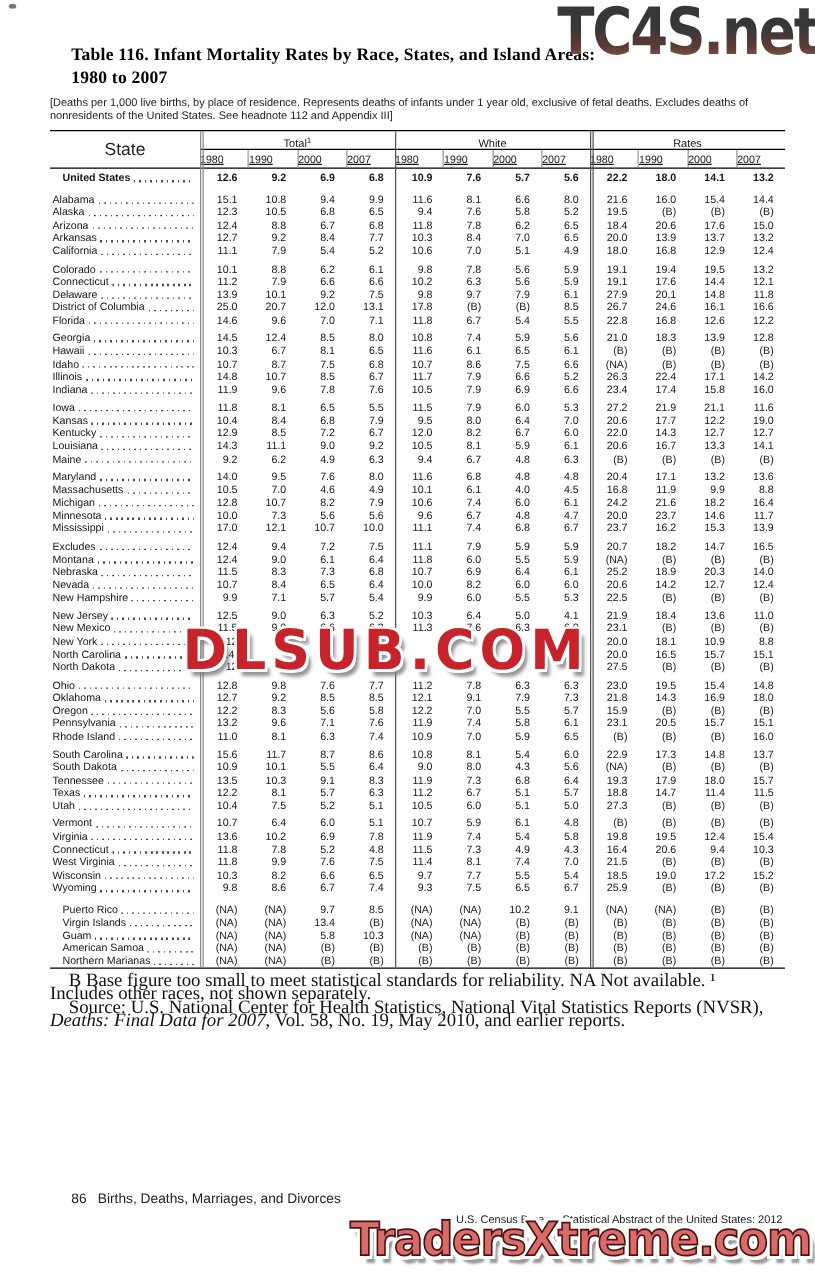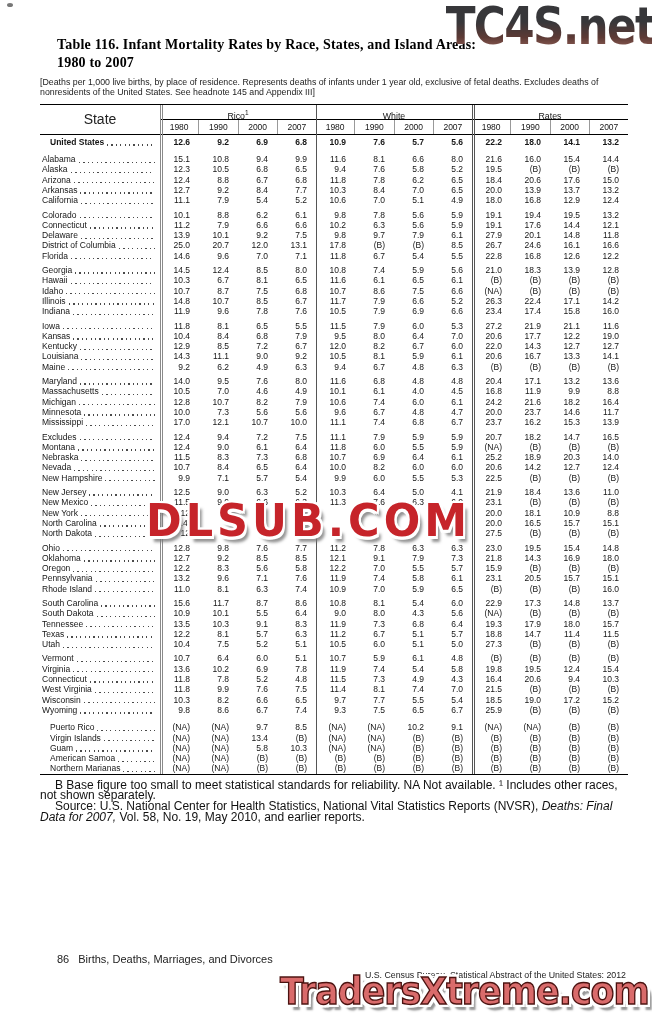--- a/index.html
+++ b/index.html
@@ -20,42 +20,42 @@
   
   .tbl{position:relative;margin-top:6px;border-top:1.6px solid #000;border-bottom:1.6px solid #000;
        font-size:8.5px;}
   .thead{display:flex;border-bottom:1.4px solid #000;}
   .state-head{width:120px;display:flex;align-items:center;justify-content:center;font-size:14px;color:#222;}
   .head-right{flex:1;}
   .group-row{display:flex;height:15px;line-height:15px;}
   .group{flex:1;text-align:center;border-bottom:1px solid #000;font-size:8.8px;}
   .group sup{font-size:6.5px;}
   .year-row{display:flex;height:14px;line-height:14px;}
-  .year{flex:1;text-align:center;border-left:1px solid #999;}
+  .year{flex:1;border-left:1px solid #999;text-decoration:underline;}
   .year.first{border-left:none;}
 
   .row{display:flex;height:10.3px;line-height:10.3px;}
   .row.us{height:auto;line-height:10.3px;padding:2px 0 3px;font-weight:bold;}
   .sc{width:120px;display:flex;align-items:flex-end;box-sizing:border-box;padding-left:2px;}
   .row.us .sc{padding-left:10px;}
   .section.indent .sc{padding-left:10px;}
   .sn{white-space:nowrap;}
   .leader{flex:1;height:1.3px;margin:0 5px 1.6px 3px;
           background-image:repeating-linear-gradient(to right,#4a4a4a 0,#4a4a4a 1.2px,transparent 1.2px,transparent 4.4px);}
   .cell{flex:1;text-align:right;padding-right:9px;box-sizing:border-box;white-space:nowrap;}
   .section{margin-top:4px;}
   .section.indent{margin-top:7px;}
 
   .vl{position:absolute;top:0;bottom:0;width:0;}
   .vl1{left:120px;border-left:3px double #8a8a8a;}
   .vl2{left:276px;border-left:1px solid #555;}
   .vl3{left:432px;border-left:3px double #555;}
 
   
-  .fnote{margin:5px 0 0;font-size:12px;line-height:10.6px;text-indent:15px;max-width:586px;color:#111;}
+  .fnote{margin:5px 0 0;font-size:15px;line-height:10.6px;text-indent:15px;max-width:586px;color:#111;font-family:Liberation Serif, serif;}
   .fnote.src{margin-top:0;}
   .ital{font-style:italic;margin-top:41px;}
 
   
   .pageline{position:absolute;left:57px;top:953px;font-size:11px;color:#222;}
   .pageline .pgno{margin-right:9px;}
   .census{position:absolute;right:26px;top:970px;font-size:8.8px;color:#222;}
 
   
   .wm-top{position:absolute;top:0px;right:-2px;z-index:5;
@@ -83,32 +83,32 @@
 <body>
 
 <div class="page">
   <div class="speck"></div>
 
   <div class="wm-top">TC4S.net</div>
 
   <div class="content">
     <h1 class="title"><span>Table 116. Infant Mortality Rates by Race, States, and Island Areas:</span><br><span>1980 to 2007</span></h1>
 
-    <p class="headnote">[Deaths per 1,000 live births, by place of residence. Represents deaths of infants under 1 year old, exclusive of fetal deaths. Excludes deaths of nonresidents of the United States. See headnote 145 and Appendix III]</p>
+    <p class="headnote">[Deaths per 1,000 live births, by place of residence. Represents deaths of infants under 1 year old, exclusive of fetal deaths. Excludes deaths of nonresidents of the United States. See headnote 112 and Appendix III]</p>
 
     <div class="tbl">
       <div class="vl vl1"></div>
       <div class="vl vl2"></div>
       <div class="vl vl3"></div>
 
       <div class="thead">
         <div class="state-head">State</div>
         <div class="head-right">
           <div class="group-row">
-            <div class="group"><span>Rico</span><sup>1</sup></div>
+            <div class="group"><span>Total</span><sup>1</sup></div>
             <div class="group"><span>White</span><sup></sup></div>
             <div class="group"><span>Rates</span><sup></sup></div>
           </div>
           <div class="year-row">
               <div class="year first">1980</div>
               <div class="year">1990</div>
               <div class="year">2000</div>
               <div class="year">2007</div>
               <div class="year first">1980</div>
               <div class="year">1990</div>

